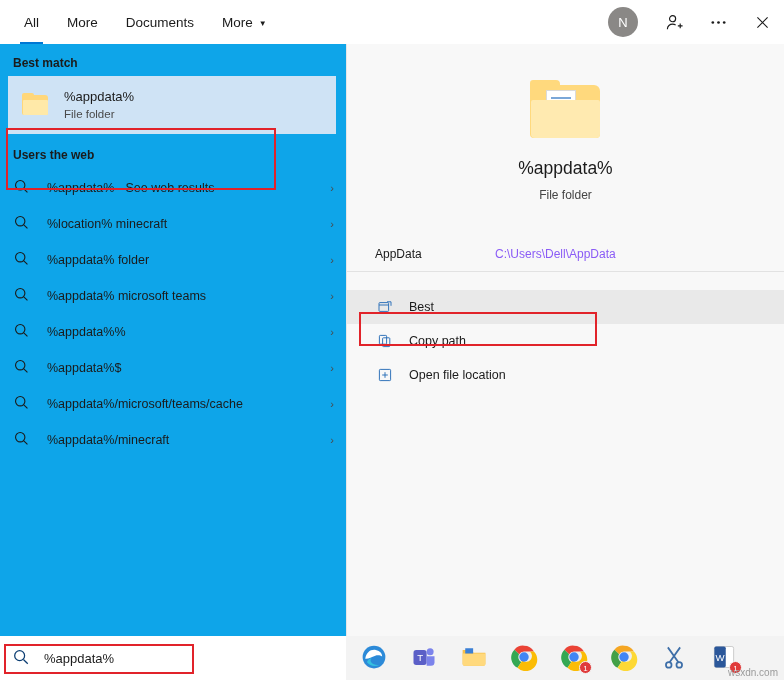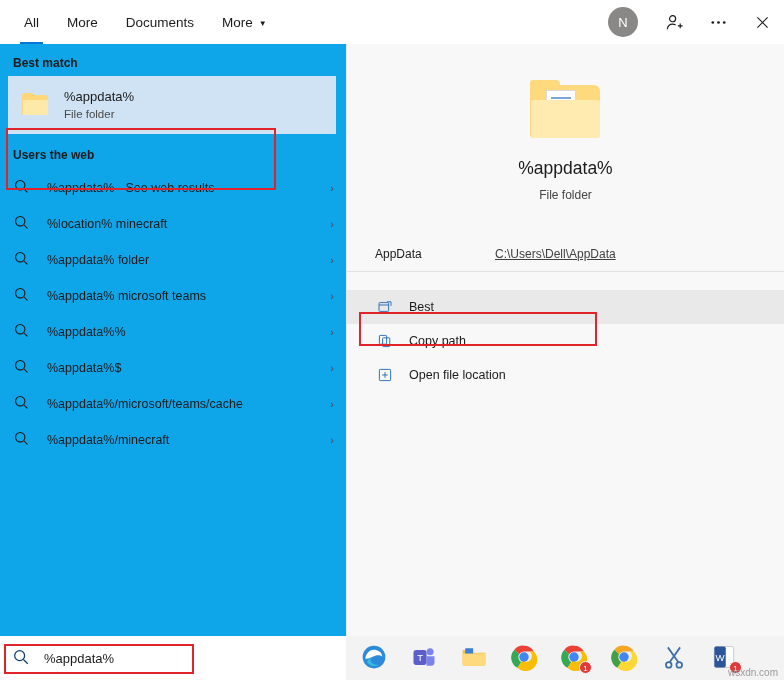--- a/index.html
+++ b/index.html
@@ -205,22 +205,21 @@
   .location-row {
     margin-top: 34px;
     height: 36px;
     display: flex;
     align-items: center;
     padding: 0 24px 0 28px;
     border-bottom: 1px solid #e2e2e2;
   }
   .loc-label { font-size: 12px; color: #1b1b1b; width: 120px; }
   .loc-value {
-    font-size: 12px; color: #404040;
-    text-decoration: underline;
+    font-size: 12px; color: #8b5cf6;
   }
 
   .action-list { margin-top: 18px; }
   .action-row {
     height: 34px;
     display: flex;
     align-items: center;
     padding-left: 28px;
     font-size: 12.5px;
     color: #1b1b1b;

